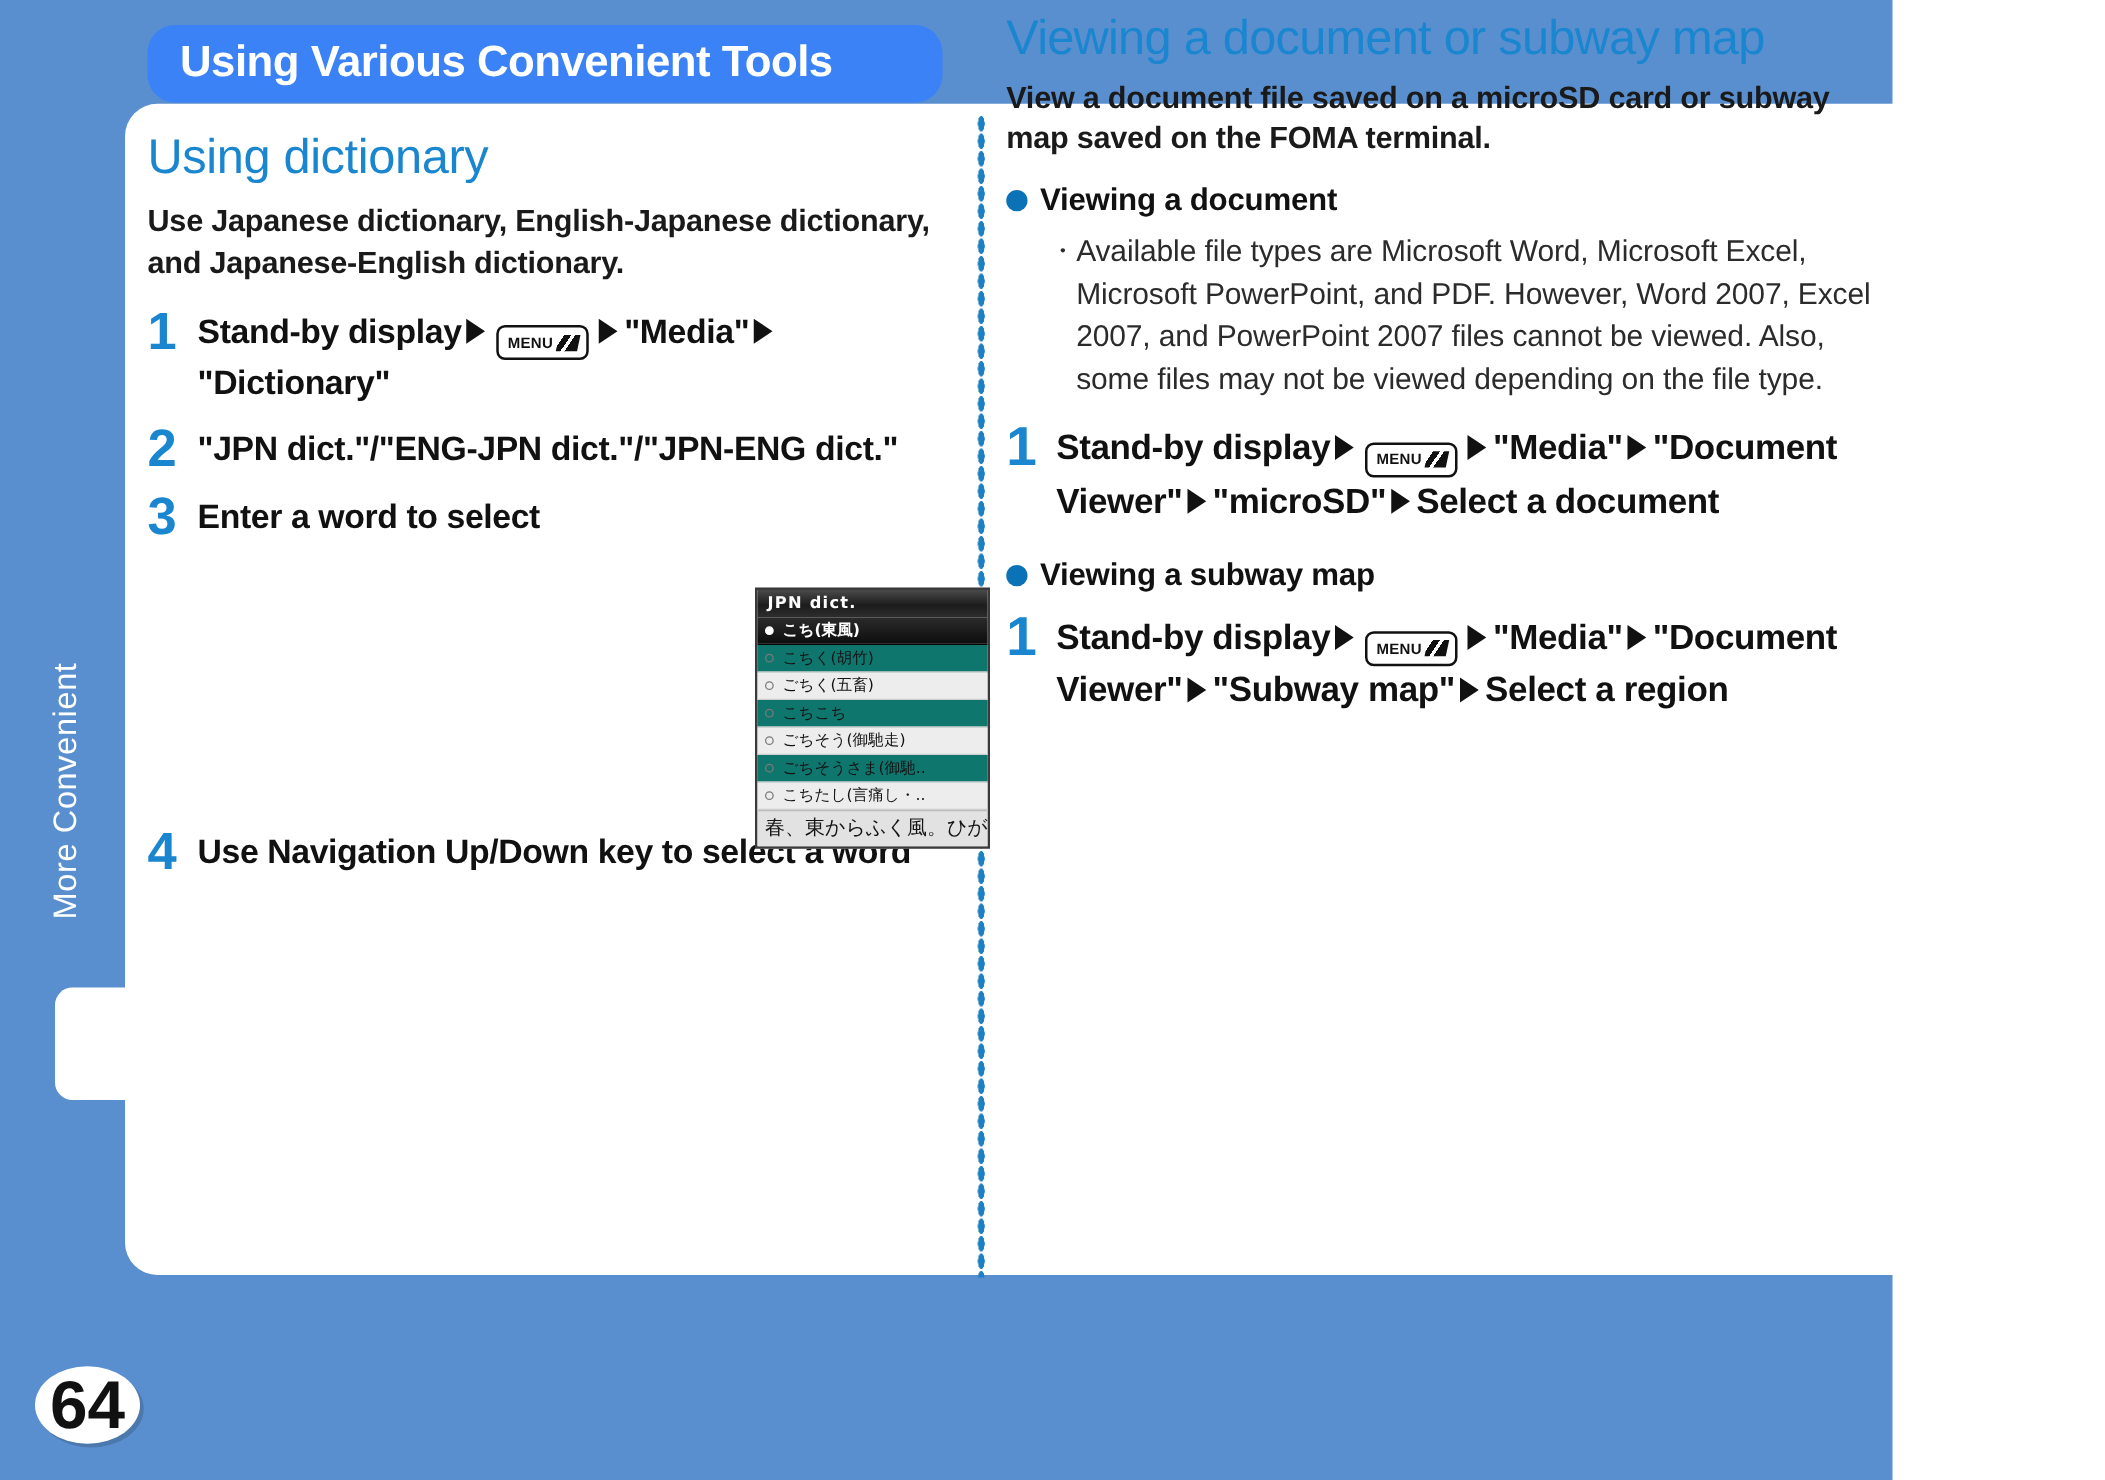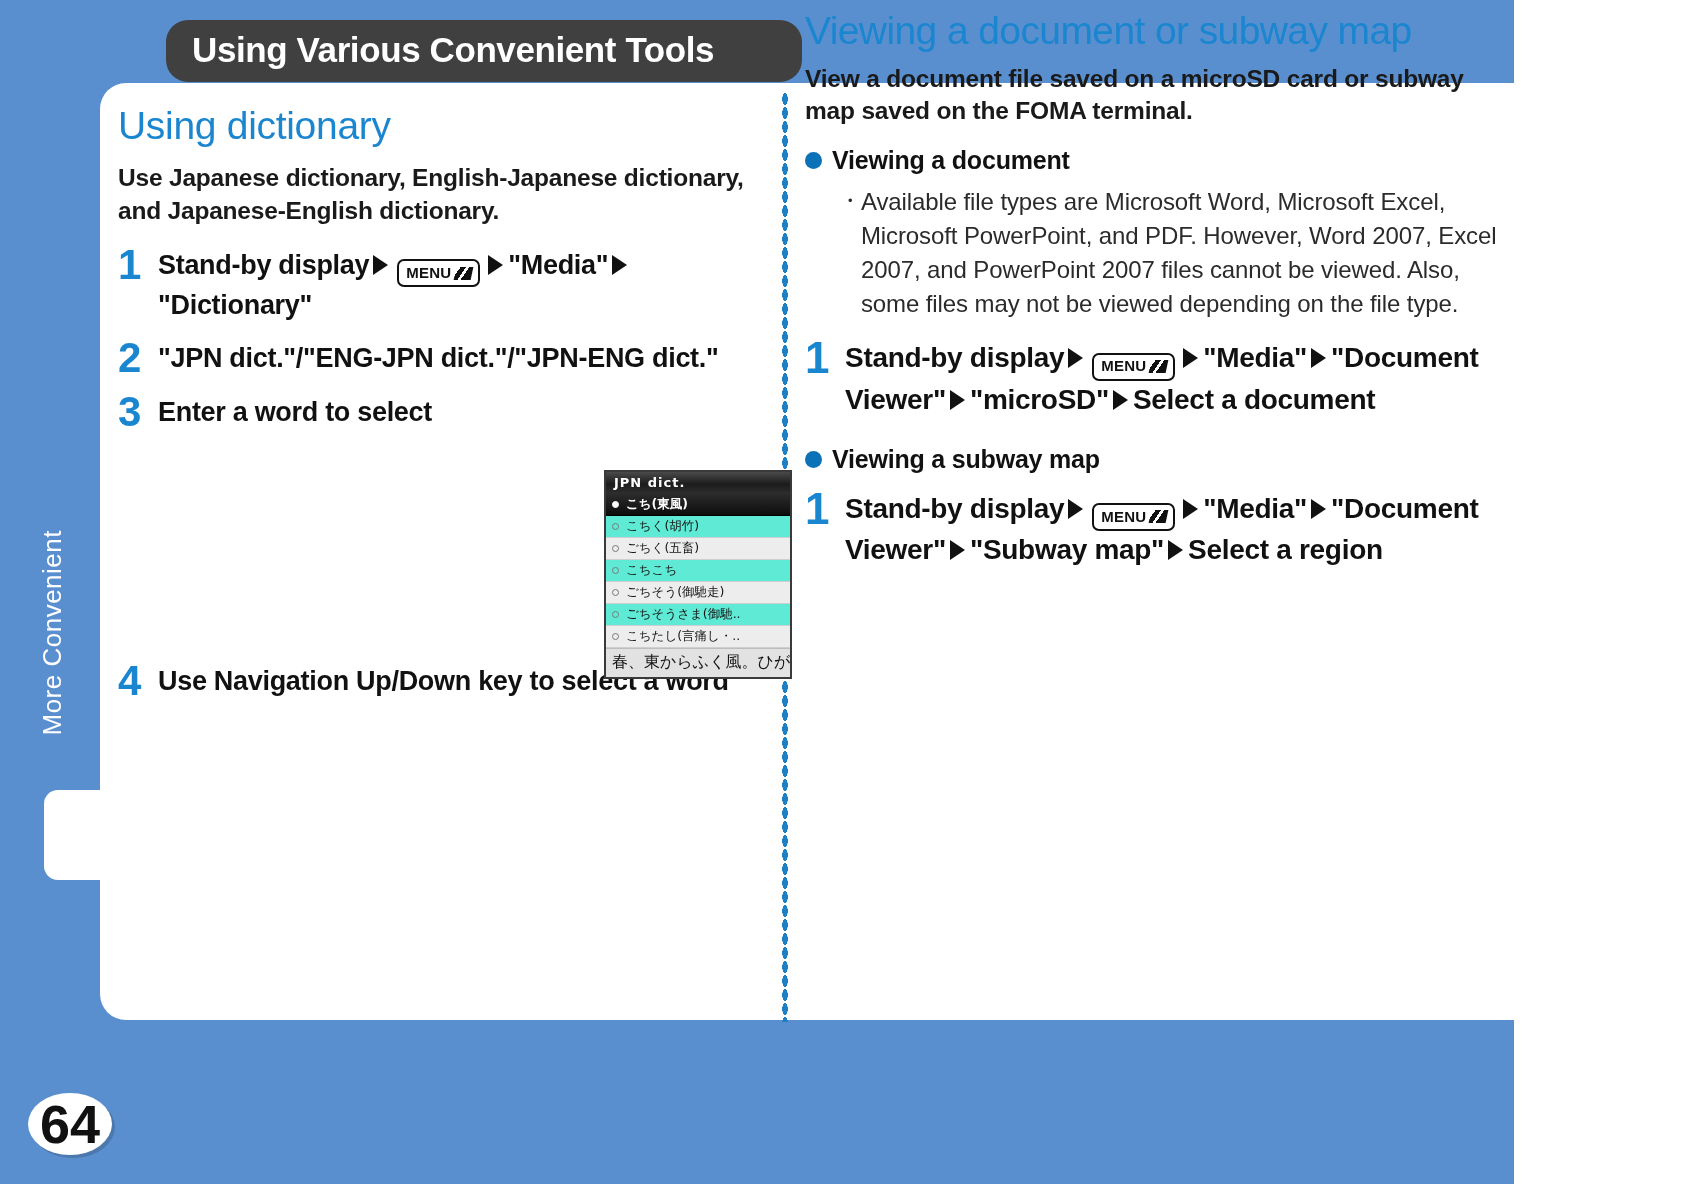--- a/index.html
+++ b/index.html
@@ -94,30 +94,29 @@
     left: 782px; top: 92px;
     width: 6px; height: 930px;
     background-image: radial-gradient(#1d7fc4 2.6px, transparent 2.8px);
     background-size: 6px 14px;
     background-repeat: repeat-y;
   }
 
   
   .banner {
     display: inline-block;
-    background: #404040;
+    background: #3b82f6;
     color: #ffffff;
     border-radius: 22px;
     padding: 10px 26px 12px 26px;
     font-size: 35px;
     font-weight: bold;
     letter-spacing: -0.4px;
     white-space: nowrap;
     width: 636px;
-    margin-left: 48px;
   }
 
   h2.section-title {
     margin: 22px 0 14px 0;
     color: #1b86d0;
     font-size: 39px;
     font-weight: 400;
     letter-spacing: -0.3px;
   }
   h2.section-title-right {
@@ -184,21 +183,21 @@
     border: 2.2px solid #111;
     border-radius: 7px;
     height: 28px;
     padding: 0 6px 0 7px;
     vertical-align: -4px;
     margin: 0 4px;
     background: #fff;
     gap: 4px;
   }
   .menukey .mk-text {
-    font-size: 15px;
+    font-size: 12px;
     font-weight: bold;
     letter-spacing: 0.2px;
     color: #111;
     font-family: "Liberation Sans", sans-serif;
   }
   .menukey .mk-mark {
     width: 17px; height: 13px;
     background:
       linear-gradient(115deg, transparent 0 18%, #111 18% 42%, transparent 42% 56%, #111 56% 100%);
     transform: skewX(-12deg);
@@ -255,21 +254,21 @@
     font-weight: bold;
     letter-spacing: 1px;
     padding: 3px 6px 4px 8px;
   }
   .ss-row {
     display: flex;
     align-items: center;
     font-size: 12.5px;
     padding: 2px 4px 2px 6px;
     color: #141414;
-    background: #5eead4;
+    background: #0f766e;
     border-bottom: 1px solid #cfcfcf;
     white-space: nowrap;
     overflow: hidden;
   }
   .ss-row.alt { background: #ededed; }
   .ss-row.sel {
     background: linear-gradient(180deg,#2b2b2b,#0d0d0d);
     color: #ffffff;
     font-weight: bold;
     border-bottom: 1px solid #000;

